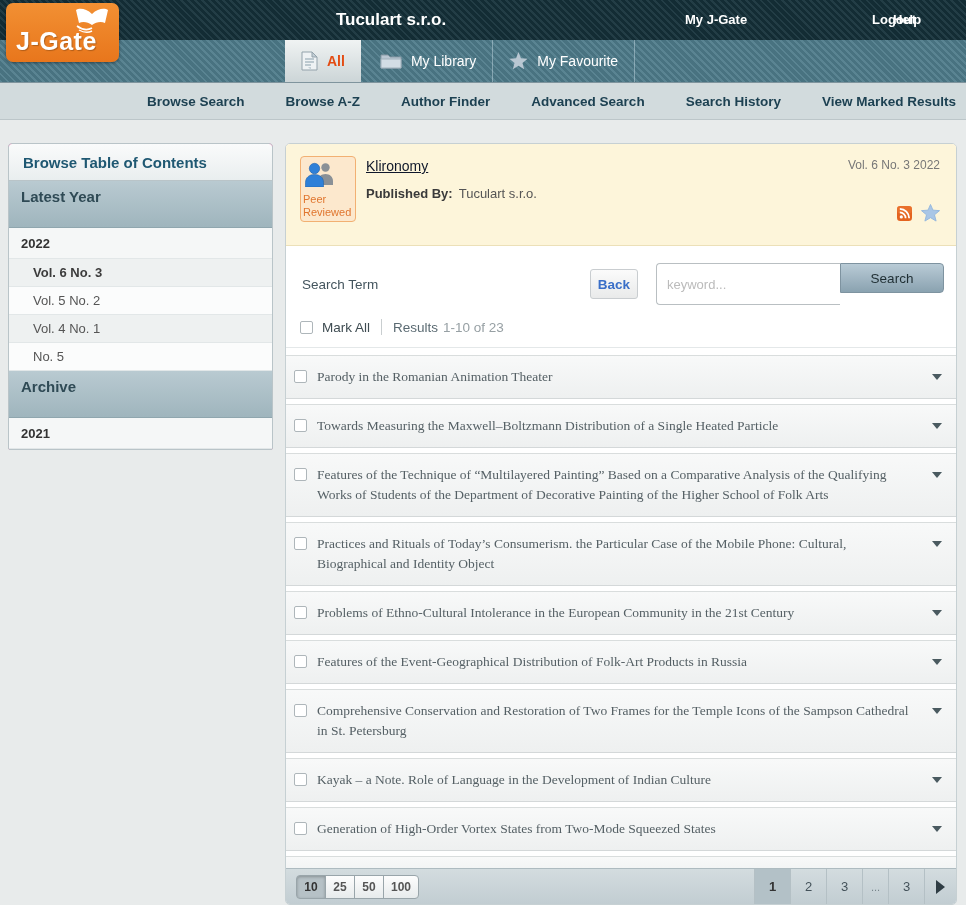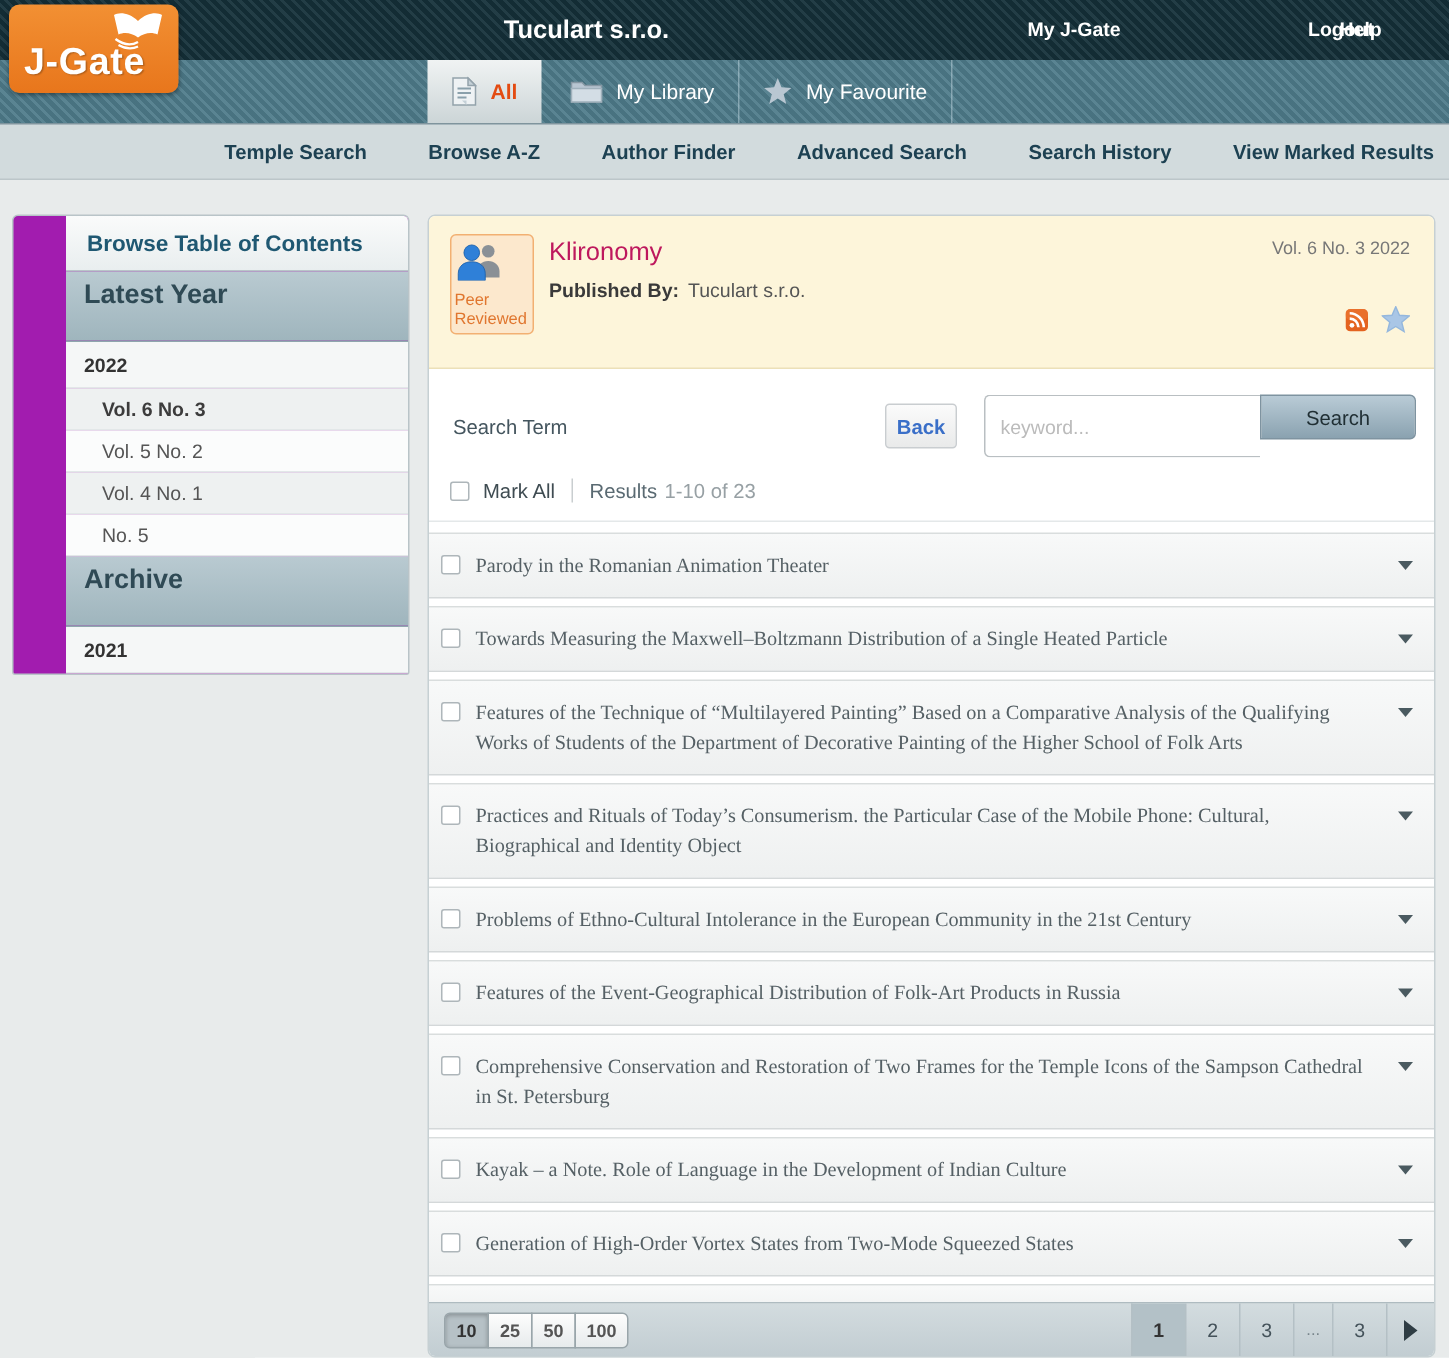--- a/index.html
+++ b/index.html
@@ -33,45 +33,45 @@
   .tab .ticon { display:flex; }
 
   
   .navbar { position:absolute; left:0; top:82px; width:966px; height:38px;
     background:#d2dbdd; border-top:1px solid #7f949d; border-bottom:1px solid #bcc6c9;
     display:flex; align-items:center; justify-content:flex-end; gap:41px; padding-right:10px; }
   .nav-link { color:#1d4152; font-size:13.5px; font-weight:bold; cursor:pointer; white-space:nowrap; }
 
   
   .sidebar { position:absolute; left:8px; top:143px; width:265px;
-    background:#a21caf; border:1px solid #b9c4c8; border-radius:4px 4px 2px 2px; overflow:hidden;padding-left:35px; }
+    background:#ec4899; border:1px solid #b9c4c8; border-radius:4px 4px 2px 2px; overflow:hidden; }
   .sb-title { height:37px; line-height:37px; padding-left:14px;
     background:linear-gradient(#fafbfb,#e9eeef); color:#1f5872; font-size:15px; font-weight:bold;
     border-bottom:1px solid #b9c4c8; }
   .sb-header { height:47px; line-height:31px; padding-left:12px;
-    background:linear-gradient(#b9cad1,#9fb5bd); color:#2f4a55; font-size:18px; font-weight:bold;
+    background:linear-gradient(#b9cad1,#9fb5bd); color:#2f4a55; font-size:15px; font-weight:bold;
     border-bottom:1px solid #8fa6ae; cursor:pointer; }
   .sb-item { font-size:13px; color:#555; border-bottom:1px solid #e2e7e8; cursor:pointer; }
   .sb-year { height:31px; line-height:31px; padding-left:12px; font-weight:bold; color:#333;
     background:#f5f7f7; }
   .sb-issue { height:28px; line-height:28px; padding-left:24px; background:#fbfcfc; }
   .sb-issue.dark { background:#eef1f1; }
   .sb-issue.selected { font-weight:bold; color:#3c3c3c; }
 
   
   .main { position:absolute; left:285px; top:143px; width:672px; height:762px;
     background:#fff; border:1px solid #c6d0d3; border-radius:5px; overflow:hidden;
     display:flex; flex-direction:column; }
 
   .jhdr { position:relative; height:102px; background:#fdf5da; border-bottom:1px solid #ece0b8;
     flex:0 0 auto; }
   .badge { position:absolute; left:14px; top:12px; width:56px; padding:4px 2px 2px;
     background:#fce8cd; border:1px solid #f2b072; border-radius:4px; }
   .badge-label { color:#e0762f; font-size:11px; line-height:13px; display:block; margin-top:2px; }
-  .jname { position:absolute; left:80px; top:14px; color:#be185d; font-size:17px; cursor:pointer; }
+  .jname { position:absolute; left:80px; top:14px; color:#0f172a; font-size:14px; cursor:pointer;text-decoration:underline; }
   .jpub { position:absolute; left:80px; top:42px; font-size:13px; color:#555; }
   .jpub b { color:#3a3a3a; margin-right:6px; }
   .jissue { position:absolute; right:16px; top:14px; color:#777; font-size:12px; }
   .jicons { position:absolute; right:16px; top:60px; display:flex; align-items:center; gap:9px; }
   .jicons > * { cursor:pointer; }
 
   .search-row { flex:0 0 auto; display:flex; align-items:center; padding:17px 12px 14px 16px; }
   .search-label { color:#44555e; font-size:13.5px; }
   .back-btn { margin-left:auto; width:48px; height:30px; border:1px solid #c9cdd0; border-radius:3px;
     background:linear-gradient(#fbfbfb,#e9eaea); color:#3a6fc8; font-weight:bold; font-size:13.5px;
@@ -168,21 +168,21 @@
     <span class="ticon">
       <svg width="19" height="18" viewBox="0 0 20 19">
         <path d="M10 0l2.6 6.5 7 .5-5.4 4.5 1.8 6.8L10 14.5l-6 3.8 1.8-6.8L.4 7l7-.5z" fill="#b9c7d2"></path>
       </svg>
     </span>
     <span>My Favourite</span>
   </div>
 </div>
 
 <div class="navbar">
-    <span class="nav-link">Temple Search</span>
+    <span class="nav-link">Browse Search</span>
     <span class="nav-link">Browse A-Z</span>
     <span class="nav-link">Author Finder</span>
     <span class="nav-link">Advanced Search</span>
     <span class="nav-link">Search History</span>
     <span class="nav-link">View Marked Results</span>
   </div>
 
 <div class="sidebar">
   <div class="sb-title">Browse Table of Contents</div>
   <div id="sidebar-body">

